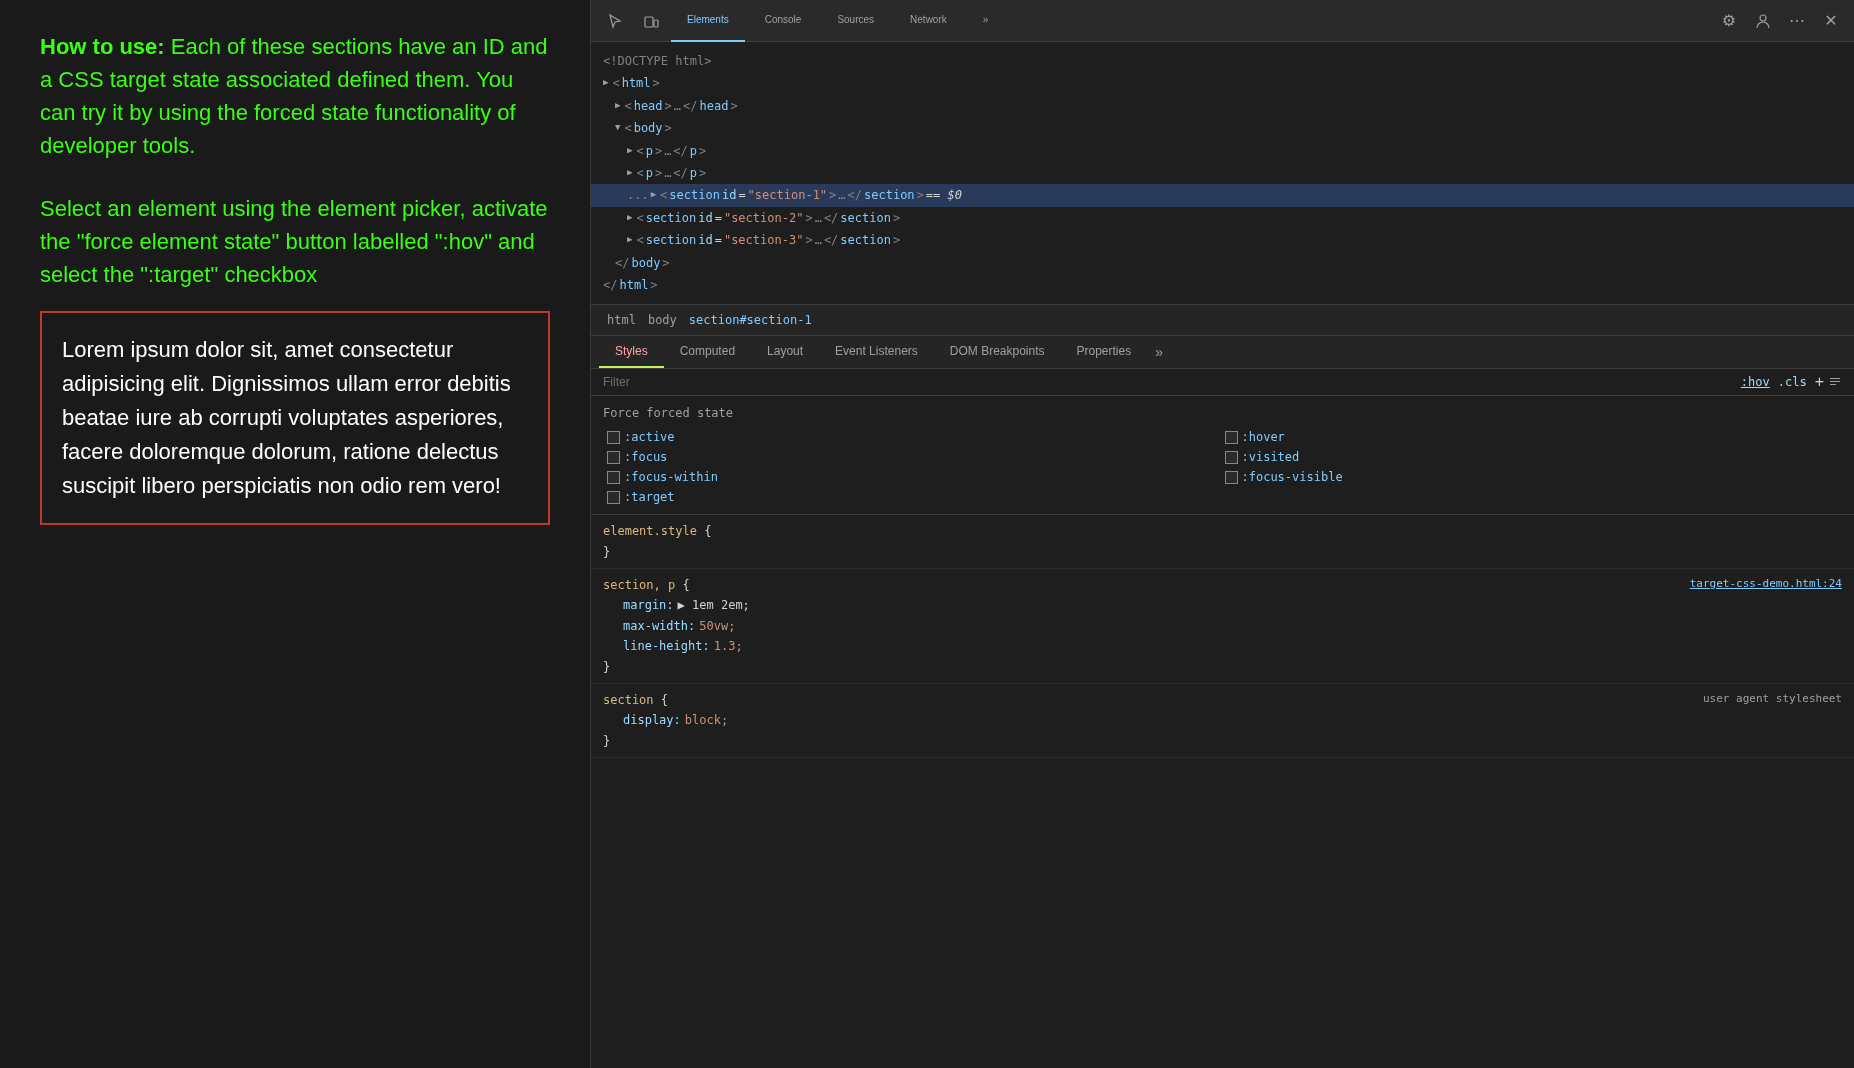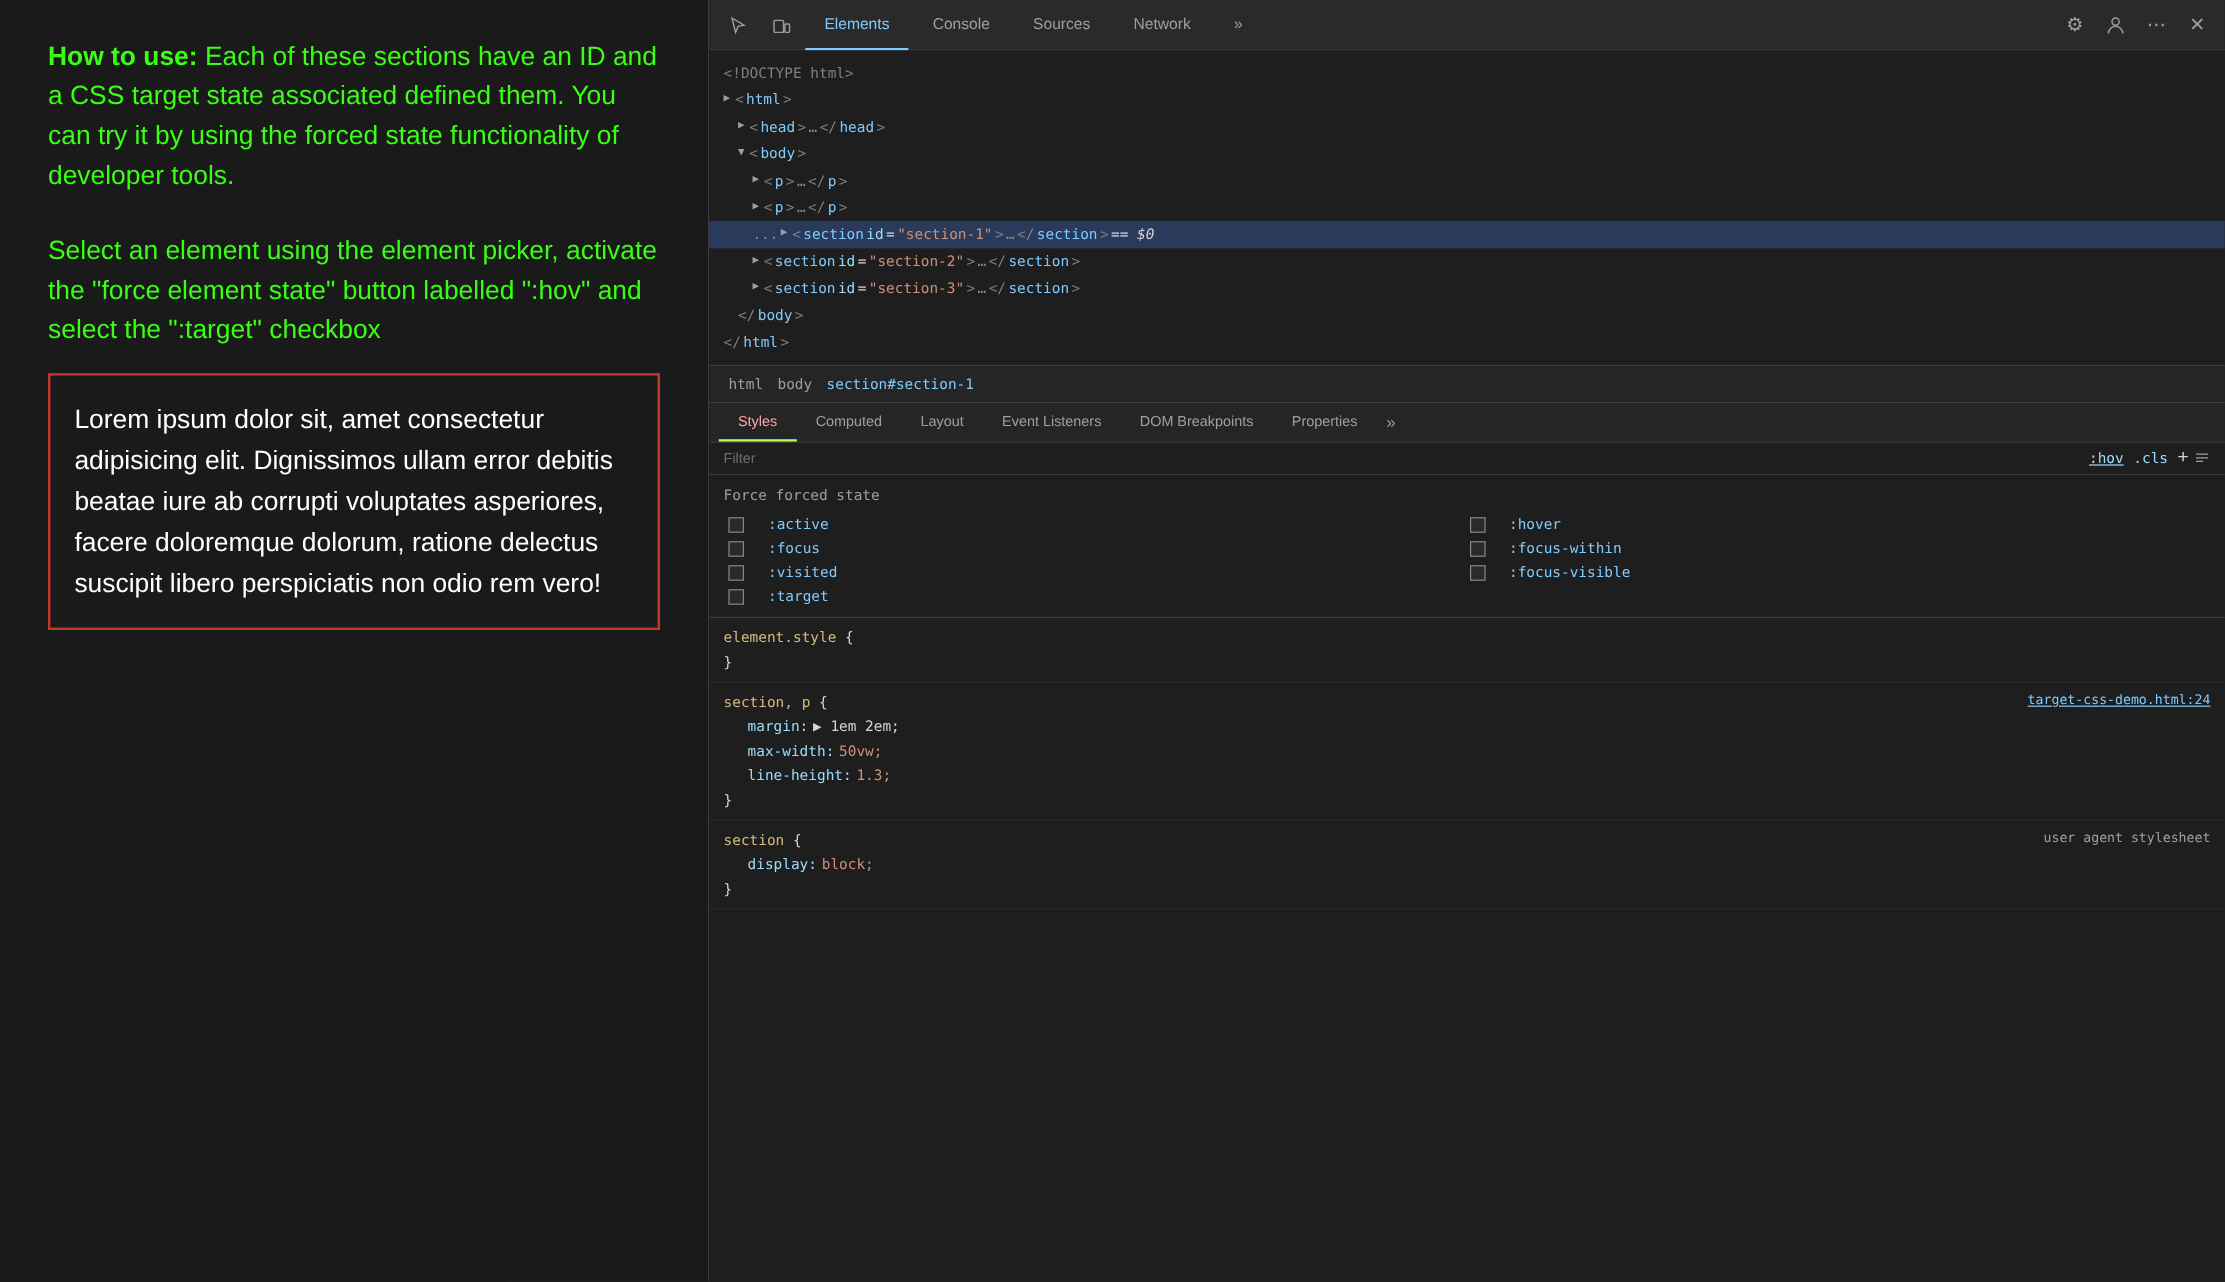--- a/index.html
+++ b/index.html
@@ -77,21 +77,21 @@
       font-size: 16px;
       border: none;
       background: transparent;
     }
 
     .dt-tab {
       padding: 0 16px;
       height: 42px;
       display: flex;
       align-items: center;
-      font-size: 13px;
+      font-size: 10px;
       color: #9aa0a6;
       cursor: pointer;
       border-bottom: 2px solid transparent;
     }
     .dt-tab.active {
       color: #80cbfe;
       border-bottom: 2px solid #80cbfe;
     }
 
     .dt-spacer { flex: 1; }
@@ -250,21 +250,21 @@
     .checkbox-grid {
       display: grid;
       grid-template-columns: 1fr 1fr;
       gap: 6px 0;
       padding-left: 4px;
     }
 
     .checkbox-row {
       display: flex;
       align-items: center;
-      gap: 20px;
+      gap: 4px;
     }
 
     .cb {
       width: 13px;
       height: 13px;
       border: 1px solid #888;
       background: #2a2a2a;
       display: inline-block;
       cursor: pointer;
       flex-shrink: 0;
@@ -493,25 +493,25 @@
         <div class="checkbox-row">
           <span class="cb"></span>
           <span class="cb-label">:hover</span>
         </div>
         <div class="checkbox-row">
           <span class="cb"></span>
           <span class="cb-label">:focus</span>
         </div>
         <div class="checkbox-row">
           <span class="cb"></span>
+          <span class="cb-label">:visited</span>
+        </div>
+        <div class="checkbox-row">
+          <span class="cb"></span>
           <span class="cb-label">:focus-within</span>
-        </div>
-        <div class="checkbox-row">
-          <span class="cb"></span>
-          <span class="cb-label">:visited</span>
         </div>
         <div class="checkbox-row">
           <span class="cb"></span>
           <span class="cb-label">:focus-visible</span>
         </div>
         <div class="checkbox-row">
           <span class="cb"></span>
           <span class="cb-label">:target</span>
         </div>
       </div>

